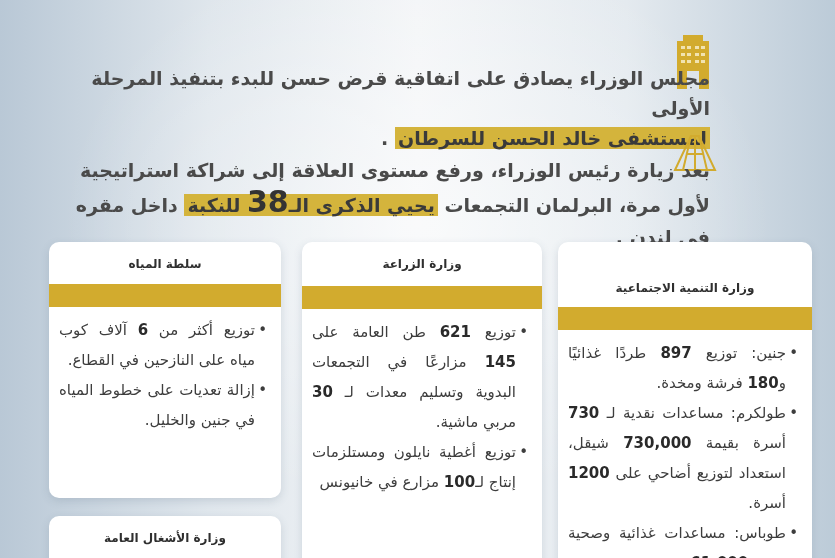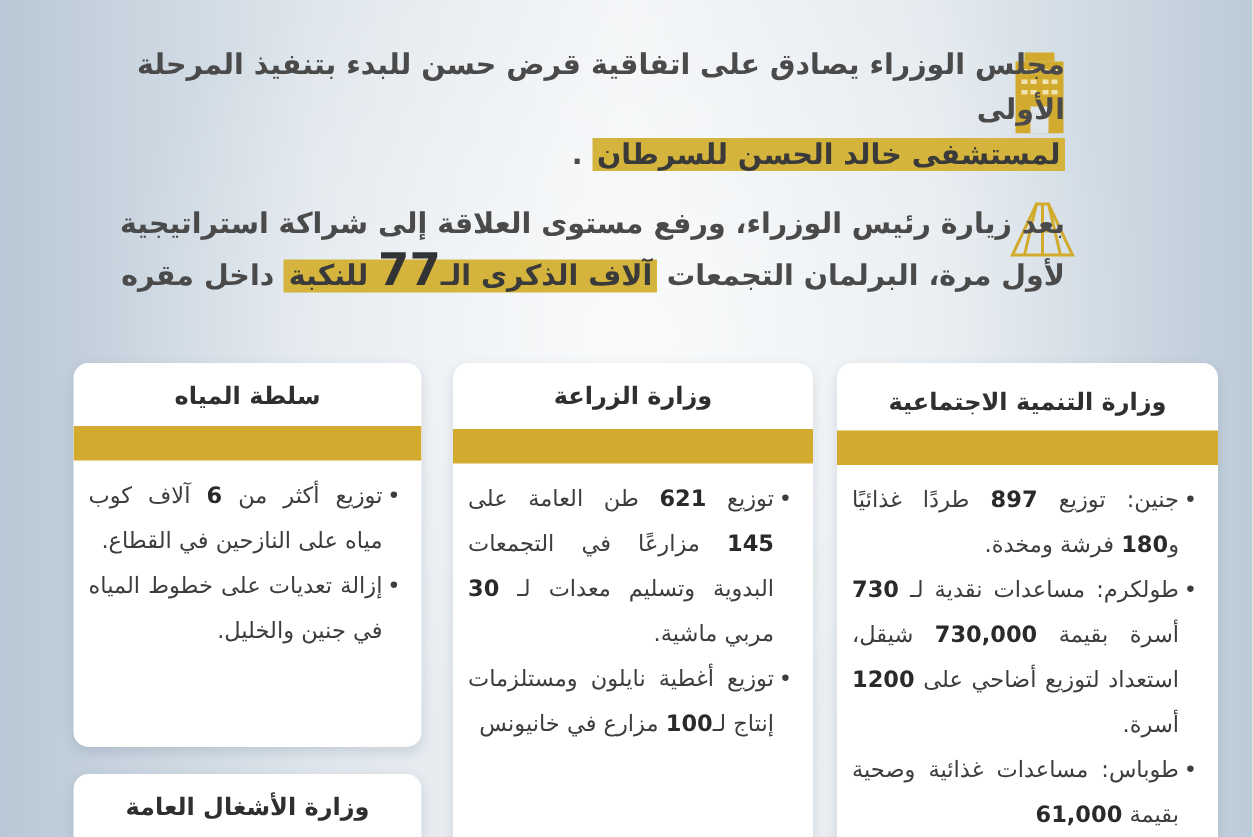--- a/index.html
+++ b/index.html
@@ -18,23 +18,24 @@
   }
   .headline {
     position: absolute;
     right: 125px;
     width: 680px;
     text-align: right;
     font-size: 19px;
     line-height: 30px;
     font-weight: bold;
     color: #4a4a4a;
+    margin-top: 35px;
   }
   .headline.h1 { top: 28px; }
-  .headline.h2 { top: 133px; line-height: 32px; }
+  .headline.h2 { top: 119px; line-height: 32px; }
   .hl {
     background: #d4b43c;
     color: #3a3a3a;
     padding: 0 3px;
   }
   .big77 { font-size: 30px; font-weight: bold; color: #333; }
   .icon-wrap {
     position: absolute;
     right: 124px;
     width: 36px; height: 56px;
@@ -46,21 +47,21 @@
     position: absolute;
     background: #ffffff;
     border-radius: 10px;
     box-shadow: 0 3px 8px rgba(80,100,120,0.18);
     overflow: hidden;
   }
   .card-title {
     height: 44px;
     line-height: 44px;
     text-align: center;
-    font-size: 16px;
+    font-size: 12px;
     font-weight: bold;
     color: #2f2f2f;
   }
   .card-bar {
     height: 23px;
     background: #d2ab2e;
   }
   .card-body {
     padding: 8px 14px 0 10px;
     font-size: 15px;
@@ -74,21 +75,21 @@
     content: "•";
     position: absolute; right: 0; top: 0;
     color: #3d3d3d;
   }
   .card-body b { font-weight: bold; color: #2a2a2a; }
 
   #card-social { left: 558px; top: 242px; width: 254px; height: 330px; }
   #card-agri   { left: 302px; top: 242px; width: 240px; height: 330px; }
   #card-water  { left: 49px;  top: 242px; width: 232px; height: 256px; }
   #card-works  { left: 49px;  top: 516px; width: 232px; height: 60px; }
-  #card-social .card-title { height: 43px; line-height: 52px; }
+  #card-social .card-title { height: 43px; line-height: 52px; margin-top: 20px; }
   #card-agri .card-title { line-height: 44px; }
   #card-water .card-title { height: 42px; line-height: 44px; }
   #card-social .card-bar { margin-top: 2px; }
 </style>
 </head>
 <body>
 
 <div class="bg-glow"></div>
 
 <div class="icon-wrap building">
@@ -126,22 +127,23 @@
       <path d="M18 4 L10 38"></path>
       <path d="M22 4 L22 38"></path>
       <path d="M26 4 L34 38"></path>
       <path d="M14 22 L30 22"></path>
     </g>
   </svg>
 </div>
 <div class="headline h2">
   <div>بعد زيارة رئيس الوزراء، ورفع مستوى العلاقة إلى شراكة استراتيجية</div>
   <div>
-    <span>لأول مرة، البرلمان التجمعات </span><span class="hl"><span>آلاف الذكرى الـ</span><span class="big77">77</span><span> للنكبة</span></span><span> داخل مقره</span>
+    <span>لأول مرة، البرلمان التجمعات </span><span class="hl"><span>يحيي الذكرى الـ</span><span class="big77">38</span><span> للنكبة</span></span><span> داخل مقره</span>
   </div>
+  <div>في لندن .</div>
 </div>
 
 <div class="card" id="card-social">
   <div class="card-title">وزارة التنمية الاجتماعية</div>
   <div class="card-bar"></div>
   <div class="card-body">
     <ul>
       <li><span>جنين: توزيع </span><b>897</b><span> طردًا غذائيًا و</span><b>180</b><span> فرشة ومخدة.</span></li>
       <li><span>طولكرم: مساعدات نقدية لـ </span><b>730</b><span> أسرة بقيمة </span><b>730,000</b><span> شيقل، استعداد لتوزيع أضاحي على </span><b>1200</b><span> أسرة.</span></li>
       <li><span>طوباس: مساعدات غذائية وصحية بقيمة </span><b>61,000</b></li>

